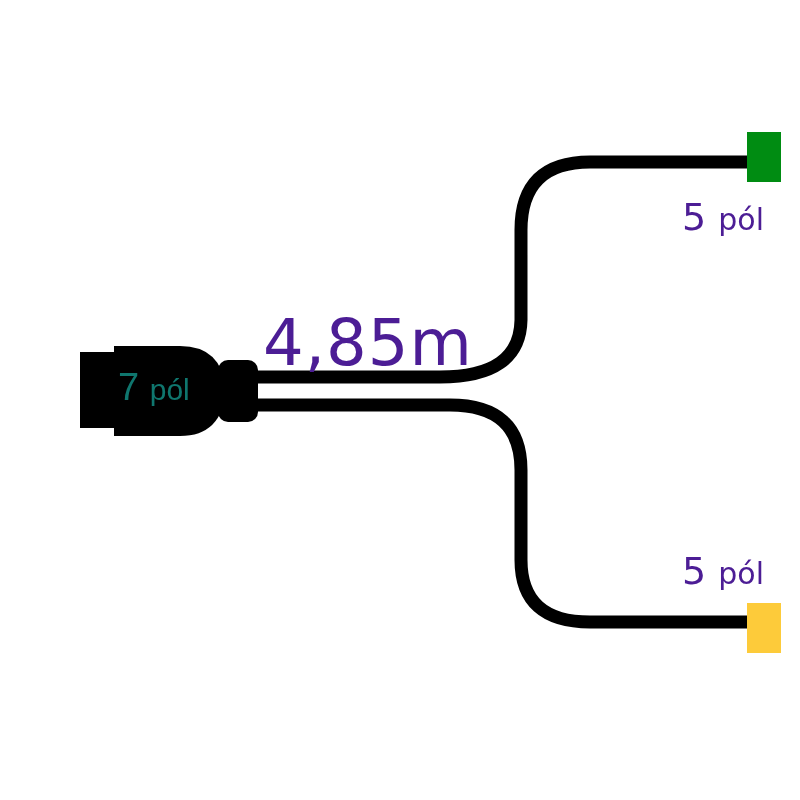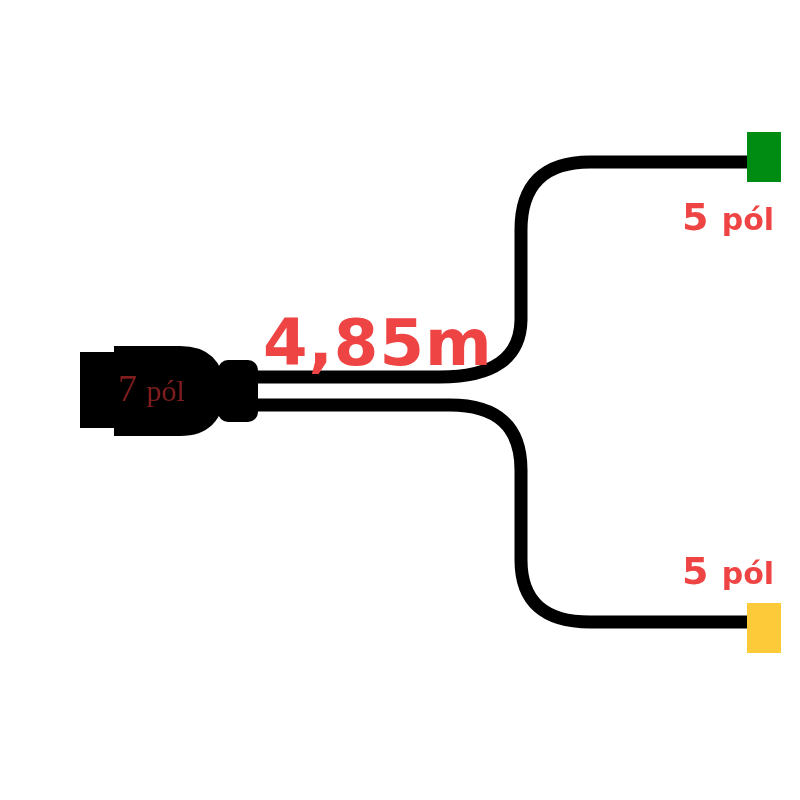--- a/index.html
+++ b/index.html
@@ -1,23 +1,23 @@
 <!DOCTYPE html>
 <html><head>
 <meta charset="utf-8">
 <style>
   html, body { margin:0; padding:0; background:#ffffff; }
   body { width:800px; height:800px; position:relative; overflow:hidden; font-family:"DejaVu Sans", sans-serif; }
   svg.cables { position:absolute; left:0; top:0; }
-  .lbl { position:absolute; color:#ef4444; font-family:"DejaVu Sans", sans-serif; font-weight:bold; white-space:nowrap; }
+  .lbl { position:absolute; color:#4c1d95; font-family:"DejaVu Sans", sans-serif; font-weight:normal; white-space:nowrap; }
   .len { left:263px; top:306px; font-size:64px; letter-spacing:1px; }
   .p5a { left:682px; top:195px; font-size:38px; }
   .p5b { left:682px; top:549px; font-size:38px; }
   .p5a .small, .p5b .small { font-size:30px; }
-  .p7 { position:absolute; left:118px; top:366px; color:#7f1d1d; font-family:Liberation Serif, serif; font-size:38px; font-weight:normal; white-space:nowrap; }
+  .p7 { position:absolute; left:118px; top:366px; color:#0f766e; font-family:Liberation Sans, sans-serif; font-size:38px; font-weight:normal; white-space:nowrap; }
   .p7 .small { font-size:30px; }
 </style>
 </head>
 <body>
 
 <svg class="cables" width="800" height="800" viewBox="0 0 800 800">
 
   <g>
     <rect x="80" y="352" width="40" height="76" fill="#000"></rect>
     <path d="M114,346 L180,346 Q222,346 226,390 Q222,436 180,436 L114,436 Z" fill="#000"></path>

